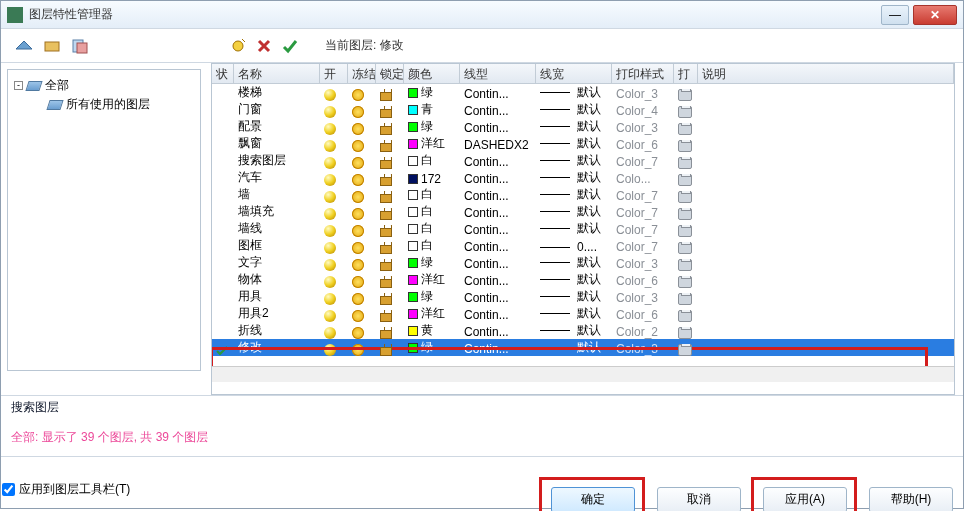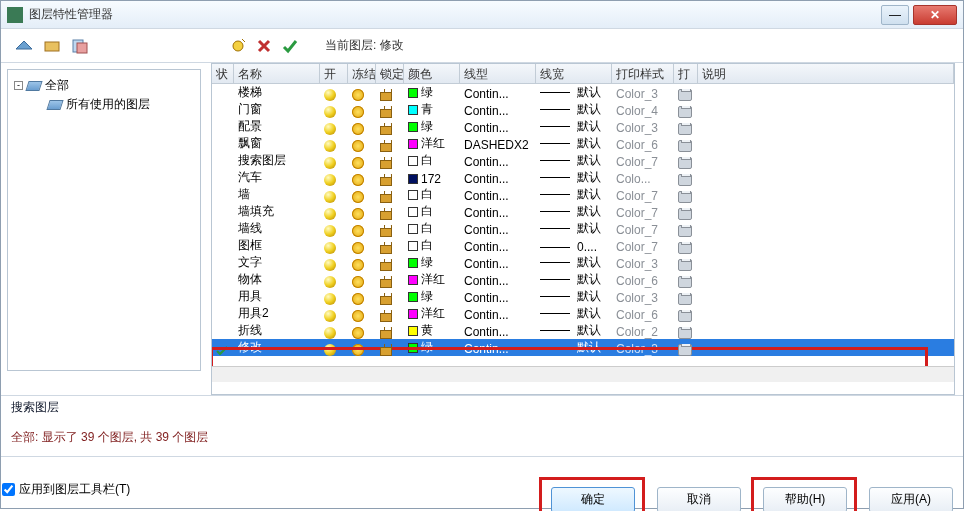--- a/index.html
+++ b/index.html
@@ -47,21 +47,21 @@
 .lw-line{display:inline-block;width:30px;height:1px;background:#000;margin-right:4px;}
 .row.sel .lw-line{background:#fff;}
 .dim{color:#8a8f96}
 .row.sel .dim{color:#cfe0f7}
 .printer { width:14px;height:12px;display:inline-block;background:#cfd6de;border:1px solid #8a9098;border-radius:2px;position:relative; }
 .printer::before{content:"";position:absolute;top:-4px;left:2px;width:8px;height:4px;background:#eef2f6;border:1px solid #8a9098;}
 .highlight-box { position: absolute; left: -2px; width: 718px; border: 3px solid #d31d1d; pointer-events: none; }
 .hb1 { top: 263px; height: 36px; }
 .hscroll { height: 16px; background: #f0f0f0; border-top:1px solid #ccc; }
 .search-row { height: 24px; border-top: 1px solid #cfd8e2; display: flex; align-items: center; padding: 0 10px; color: #0f172a; }
-.summary { padding: 10px 10px 6px; color: #7f1d1d; }
+.summary { padding: 10px 10px 6px; color: #ec4899; }
 .divider { height: 1px; background: #cfd8e2; margin: 4px 0; }
 .bottom { display: flex; align-items: center; padding: 8px 10px; }
 .opt { display: flex; align-items: center; gap: 4px; margin-right: 34px; margin-top: 44px; }
 .opt input { margin: 0; }
 .btns { margin-left: auto; display: flex; gap: 22px; position: relative; }
 .btn { width: 84px; height: 26px; border: 1px solid #9fb5c9; background: linear-gradient(#fdfeff,#e8eef5); border-radius: 3px; font-size: 12px; }
 .btn.primary { background: linear-gradient(#eef8ff,#cfe9ff); border-color: #4f93d6; }
 .hb-btn { position:absolute; border:3px solid #d31d1d; pointer-events:none; }
 </style>
 </head>
@@ -548,22 +548,22 @@
       <span>反转过滤器(I)</span>
     </label>
     <label class="opt">
       <input type="checkbox" checked="" style="">
     </label>
     <div class="btns">
       <div class="hb-btn" style="left:-12px;top:-10px;width:106px;height:44px"></div>
       <div class="hb-btn" style="left:200px;top:-10px;width:106px;height:44px"></div>
       <button class="btn primary">确定</button>
       <button class="btn">取消</button>
+      <button class="btn">应用(A)</button>
       <button class="btn">帮助(H)</button>
-      <button class="btn">应用(A)</button>
     </div>
   </div>
 
   <div style="position:absolute; left:2px; top:481px; display:flex; align-items:center; gap:4px;">
     <label class="opt" style="margin:0">
       <input type="checkbox" checked="" style="">
       <span>应用到图层工具栏(T)</span>
     </label>
   </div>
 

